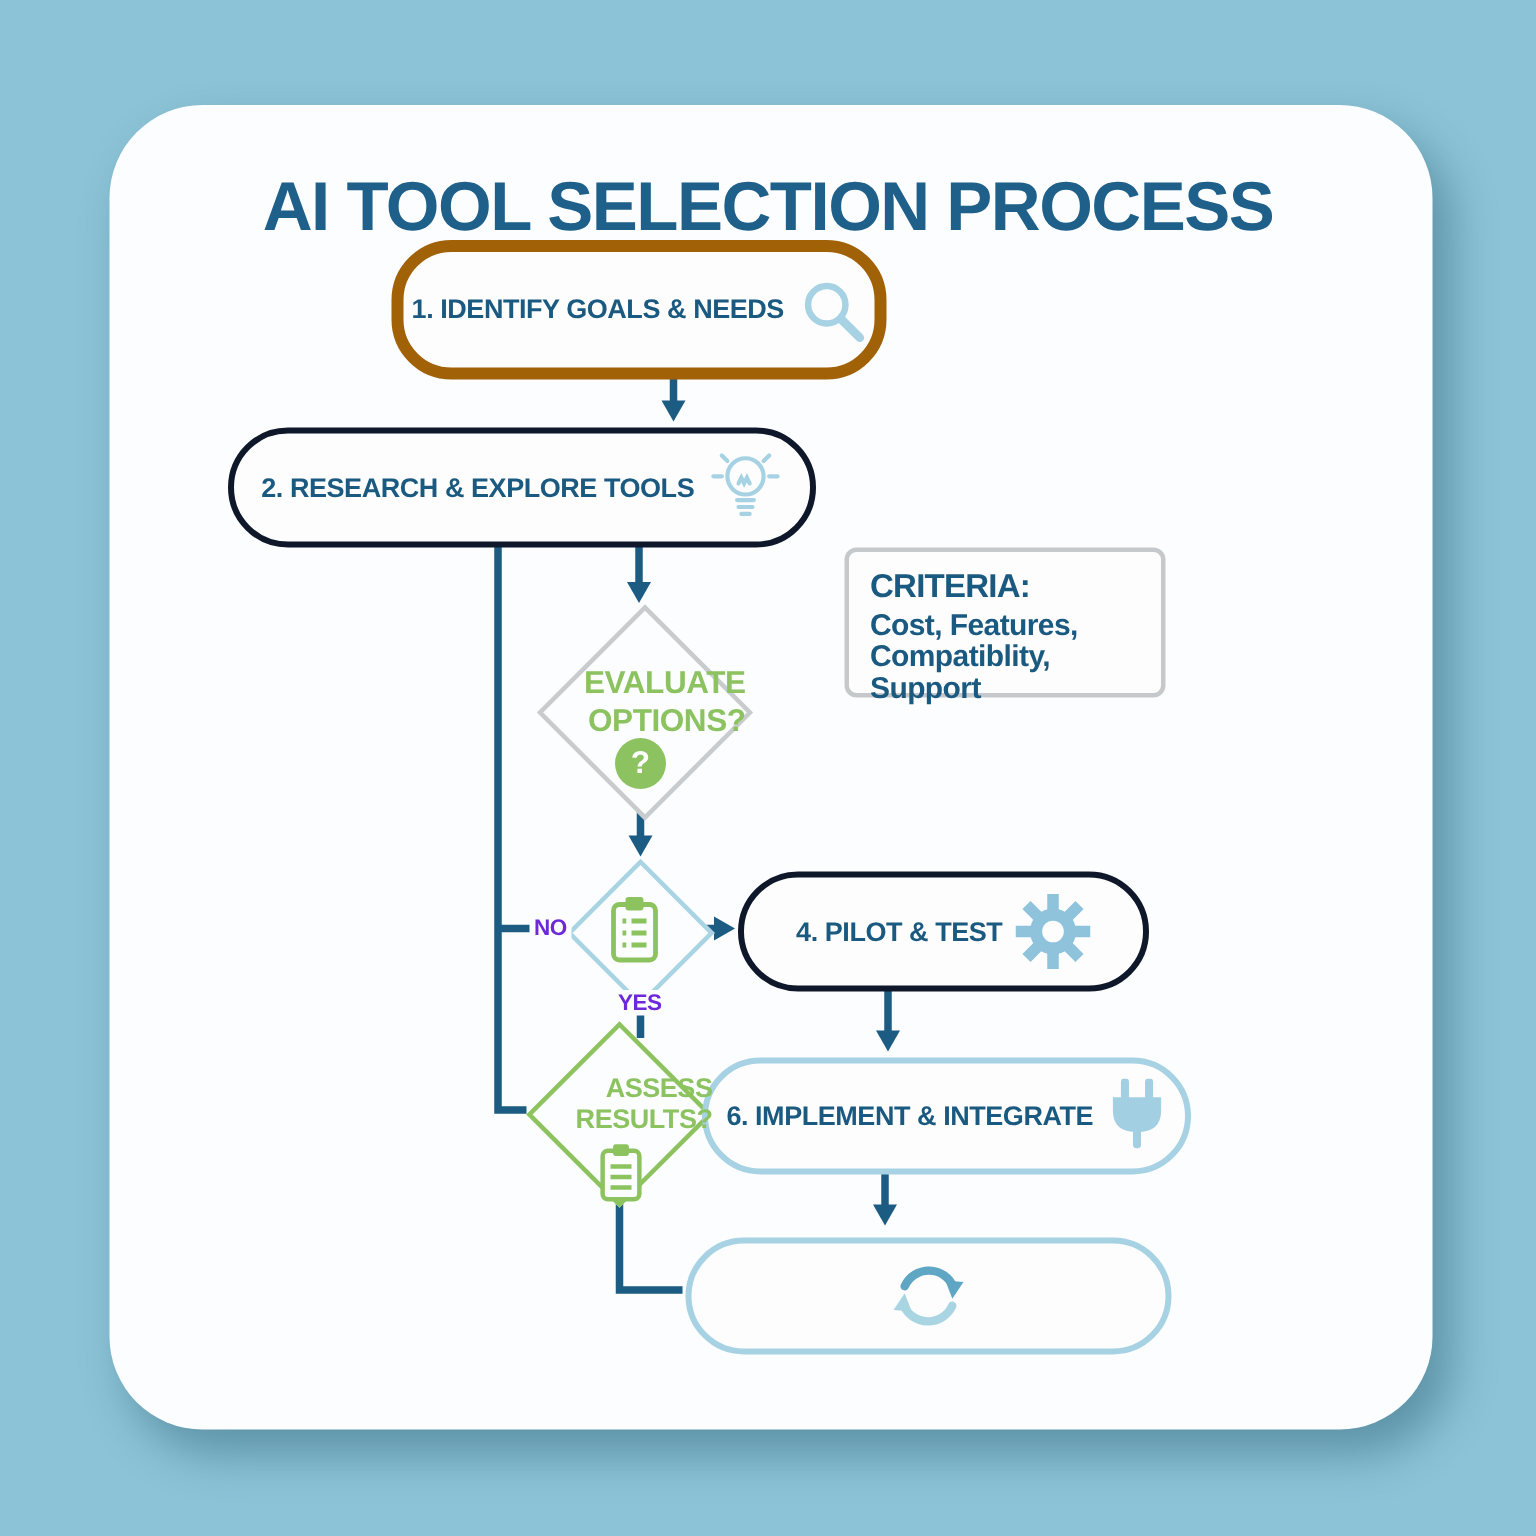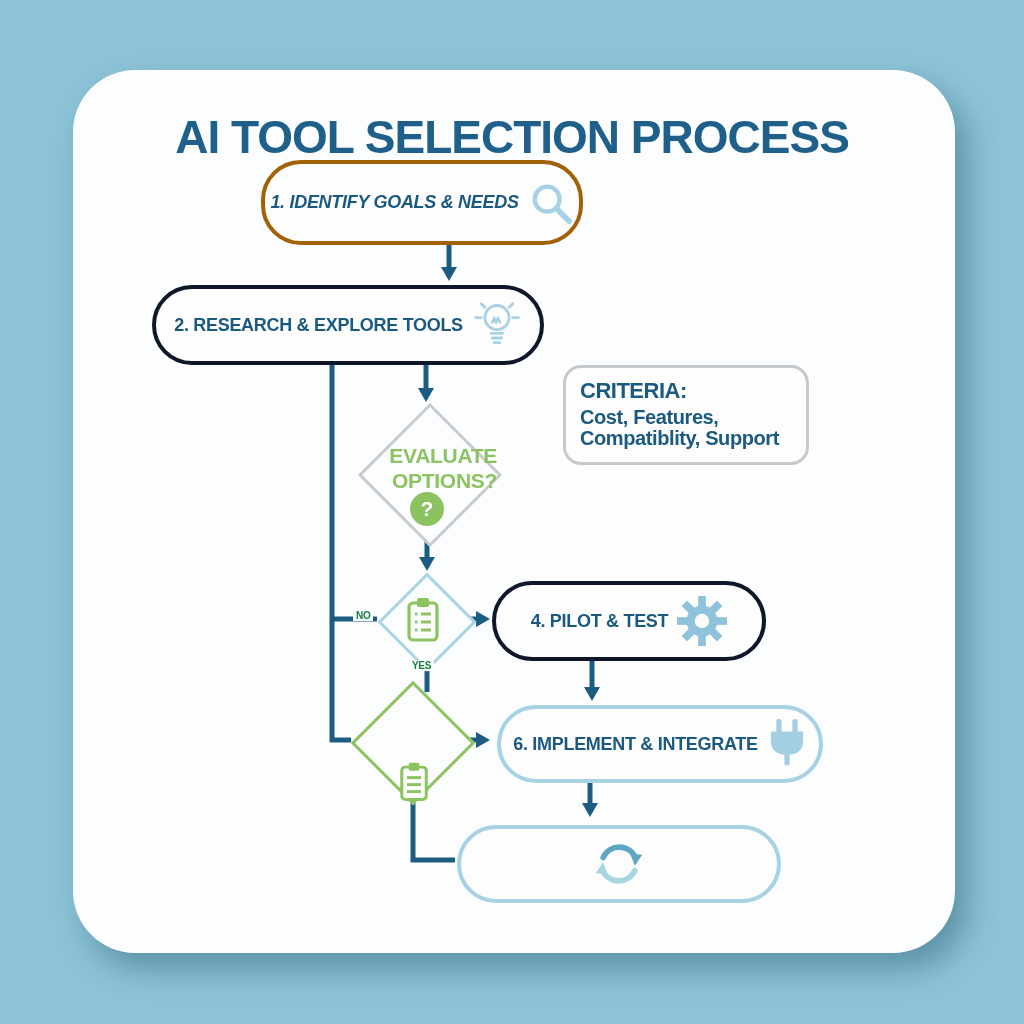--- a/index.html
+++ b/index.html
@@ -6,37 +6,37 @@
   .stage{position:relative;width:1024px;height:1024px;background:#8cc3d7;overflow:hidden;
          font-family:"Liberation Sans",sans-serif;}
   .card{position:absolute;left:73px;top:70px;width:882px;height:883px;background:#fcfdfe;
         border-radius:62px;box-shadow:12px 16px 30px rgba(25,75,95,0.40);}
   .connectors{position:absolute;left:0;top:0;z-index:2;}
   .title{position:absolute;left:112px;top:110px;width:800px;text-align:center;z-index:3;
          font-size:46px;font-weight:700;letter-spacing:-1px;color:#1e6089;}
   .pill{position:absolute;display:flex;align-items:center;justify-content:center;gap:9px;
         background:#fdfdfe;border-radius:40px;z-index:3;color:#1b5a80;font-weight:700;
         font-size:18px;letter-spacing:-0.3px;white-space:nowrap;}
-  .b-blue{border:4px solid #a16207;font-style:italic;}
+  .b-blue{border:8px solid #a16207;}
   .b-green{border:4px solid #0f172a;}
   .b-lblue{border:4px solid #a6d2e3;}
   .pill .ic{flex-shrink:0;display:flex;}
   .diamond{position:absolute;transform:rotate(45deg);background:#fcfdfe;z-index:3;}
   .d-gray{border:3px solid #c9cccf;}
   .d-lblue{border:3px solid #a9d4e4;}
   .d-green{border:3.5px solid #8cc35e;}
   .dtext{position:absolute;z-index:4;text-align:right;color:#8cc360;font-weight:700;
          letter-spacing:-0.3px;line-height:1.18;}
   .qcircle{position:absolute;z-index:4;width:34px;height:34px;border-radius:50%;background:#8cc360;
            display:flex;align-items:center;justify-content:center;color:#ffffff;
            font-weight:700;font-size:21px;}
-  .branch{position:absolute;z-index:5;background:#fcfdfe;color:#15803d;font-weight:700;
-          font-size:10px;padding:0 3px;letter-spacing:-0.3px;}
-  .criteria{position:absolute;left:563px;top:365px;width:246px;height:100px;z-index:3;
-            background:#fdfdfe;border:3px solid #c6c9cb;border-radius:18px;
+  .branch{position:absolute;z-index:5;background:#fcfdfe;color:#6d28d9;font-weight:700;
+          font-size:15px;padding:0 3px;letter-spacing:-0.3px;}
+  .criteria{position:absolute;left:563px;top:365px;width:214px;height:100px;z-index:3;
+            background:#fdfdfe;border:3px solid #c6c9cb;border-radius:8px;
             padding:10px 14px;box-sizing:border-box;color:#1b5a80;}
   .criteria .h{font-size:22px;font-weight:700;letter-spacing:-0.5px;margin-bottom:3px;}
   .criteria .l{font-size:20px;font-weight:700;letter-spacing:-0.4px;line-height:21px;}
   .icon-abs{position:absolute;z-index:4;display:flex;}
 </style>
 </head>
 <body>
 
 <div class="stage">
   <div class="card"></div>
@@ -140,33 +140,37 @@
           <rect x="0" y="22" width="12" height="8" transform="rotate(45 26 26)"></rect>
           <rect x="40" y="22" width="12" height="8" transform="rotate(45 26 26)"></rect>
           <circle cx="26" cy="26" r="16"></circle>
           <circle cx="26" cy="26" r="7.5" fill="#fdfdfe"></circle>
         </g>
       </svg>
     </span>
   </div>
 
   <div class="diamond d-green" style="left:369px;top:699px;width:82px;height:82px;"></div>
+  <div class="dtext" style="left:345px;top:715px;width:130px;font-size:18px;">
+    <div>ASSESS</div>
+    <div>RESULTS?</div>
+  </div>
   <span class="icon-abs" style="left:398px;top:761px;">
     <svg width="32" height="42" viewBox="0 0 36 48" fill="none">
       <rect x="4" y="7" width="28" height="37" rx="4" stroke="#8cc35e" stroke-width="3.4" fill="#fcfdfe"></rect>
       <rect x="12" y="2" width="12" height="9" rx="2" fill="#8cc35e"></rect>
       <g stroke="#8cc35e" stroke-width="3.4">
         <path d="M10,19 h16"></path>
         <path d="M10,27 h16"></path>
         <path d="M10,35 h16"></path>
       </g>
     </svg>
   </span>
 
-  <div class="pill b-lblue" style="left:497px;top:705px;width:318px;height:70px;">
+  <div class="pill b-lblue" style="left:468px;top:705px;width:318px;height:70px;">
     <span>6. IMPLEMENT &amp; INTEGRATE</span>
     <span class="ic">
       <svg width="40" height="50" viewBox="0 0 44 56" fill="#a3cfe2">
         <rect x="10" y="0" width="6" height="16" rx="2.5"></rect>
         <rect x="28" y="0" width="6" height="16" rx="2.5"></rect>
         <path d="M4,14 H40 V24 Q40,40 22,40 Q4,40 4,24 Z"></path>
         <rect x="19" y="38" width="6" height="14" rx="2.5"></rect>
       </svg>
     </span>
   </div>

